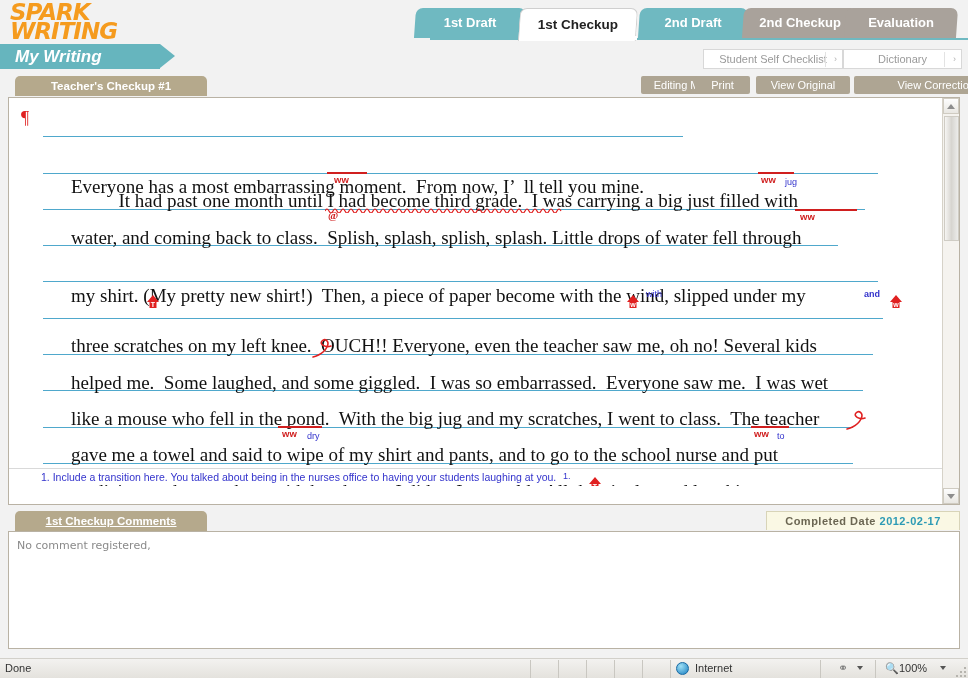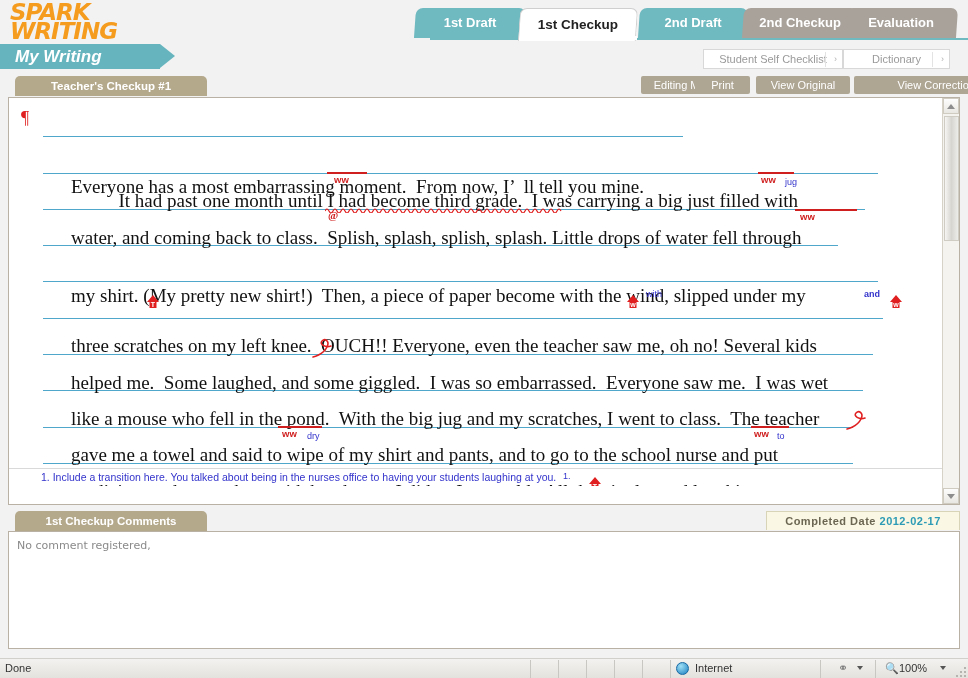--- a/index.html
+++ b/index.html
@@ -284,20 +284,21 @@
     position: absolute;
     left: 15px; top: 511px;
     width: 192px; height: 20px;
     background: #B5A98C;
     border-radius: 5px 5px 0 0;
     color: #ffffff;
     font-size: 11.5px;
     font-weight: bold;
     line-height: 20px;
     text-align: center;
+    text-decoration: underline;
   }
   #completed-badge {
     position: absolute;
     left: 766px; top: 511px;
     width: 194px; height: 19px;
     background: #FAF8E4;
     border: 1px solid #d8d4b8;
     border-bottom: none;
     font-size: 11px;
     font-weight: bold;
@@ -404,21 +405,21 @@
         <span>Evaluation</span>
       </div>
   </div>
   <div id="tab-white-cover"></div>
 
   <div class="pill-select" style="left:703px; top:49px; width:140px;">
     <span>Student Self Checklist</span>
     <span class="divider"></span>
     <span class="caret">›</span>
   </div>
-  <div class="pill-select" style="left:843px; top:49px; width:107px;">
+  <div class="pill-select" style="left:843px; top:49px; width:119px;">
     <span>Dictionary</span>
     <span class="divider"></span>
     <span class="caret">›</span>
   </div>
 
   <div class="tool-btn" style="left:597px; top:76px; width:92px;margin-left:44px;">Editing Marks</div>
   <div class="tool-btn" style="left:695px; top:76px; width:55px;">Print</div>
   <div class="tool-btn" style="left:756px; top:76px; width:94px;">View Original</div>
   <div class="tool-btn" style="left:854px; top:76px; width:131px;padding-left:39px;">View Corrections</div>
 </div>

